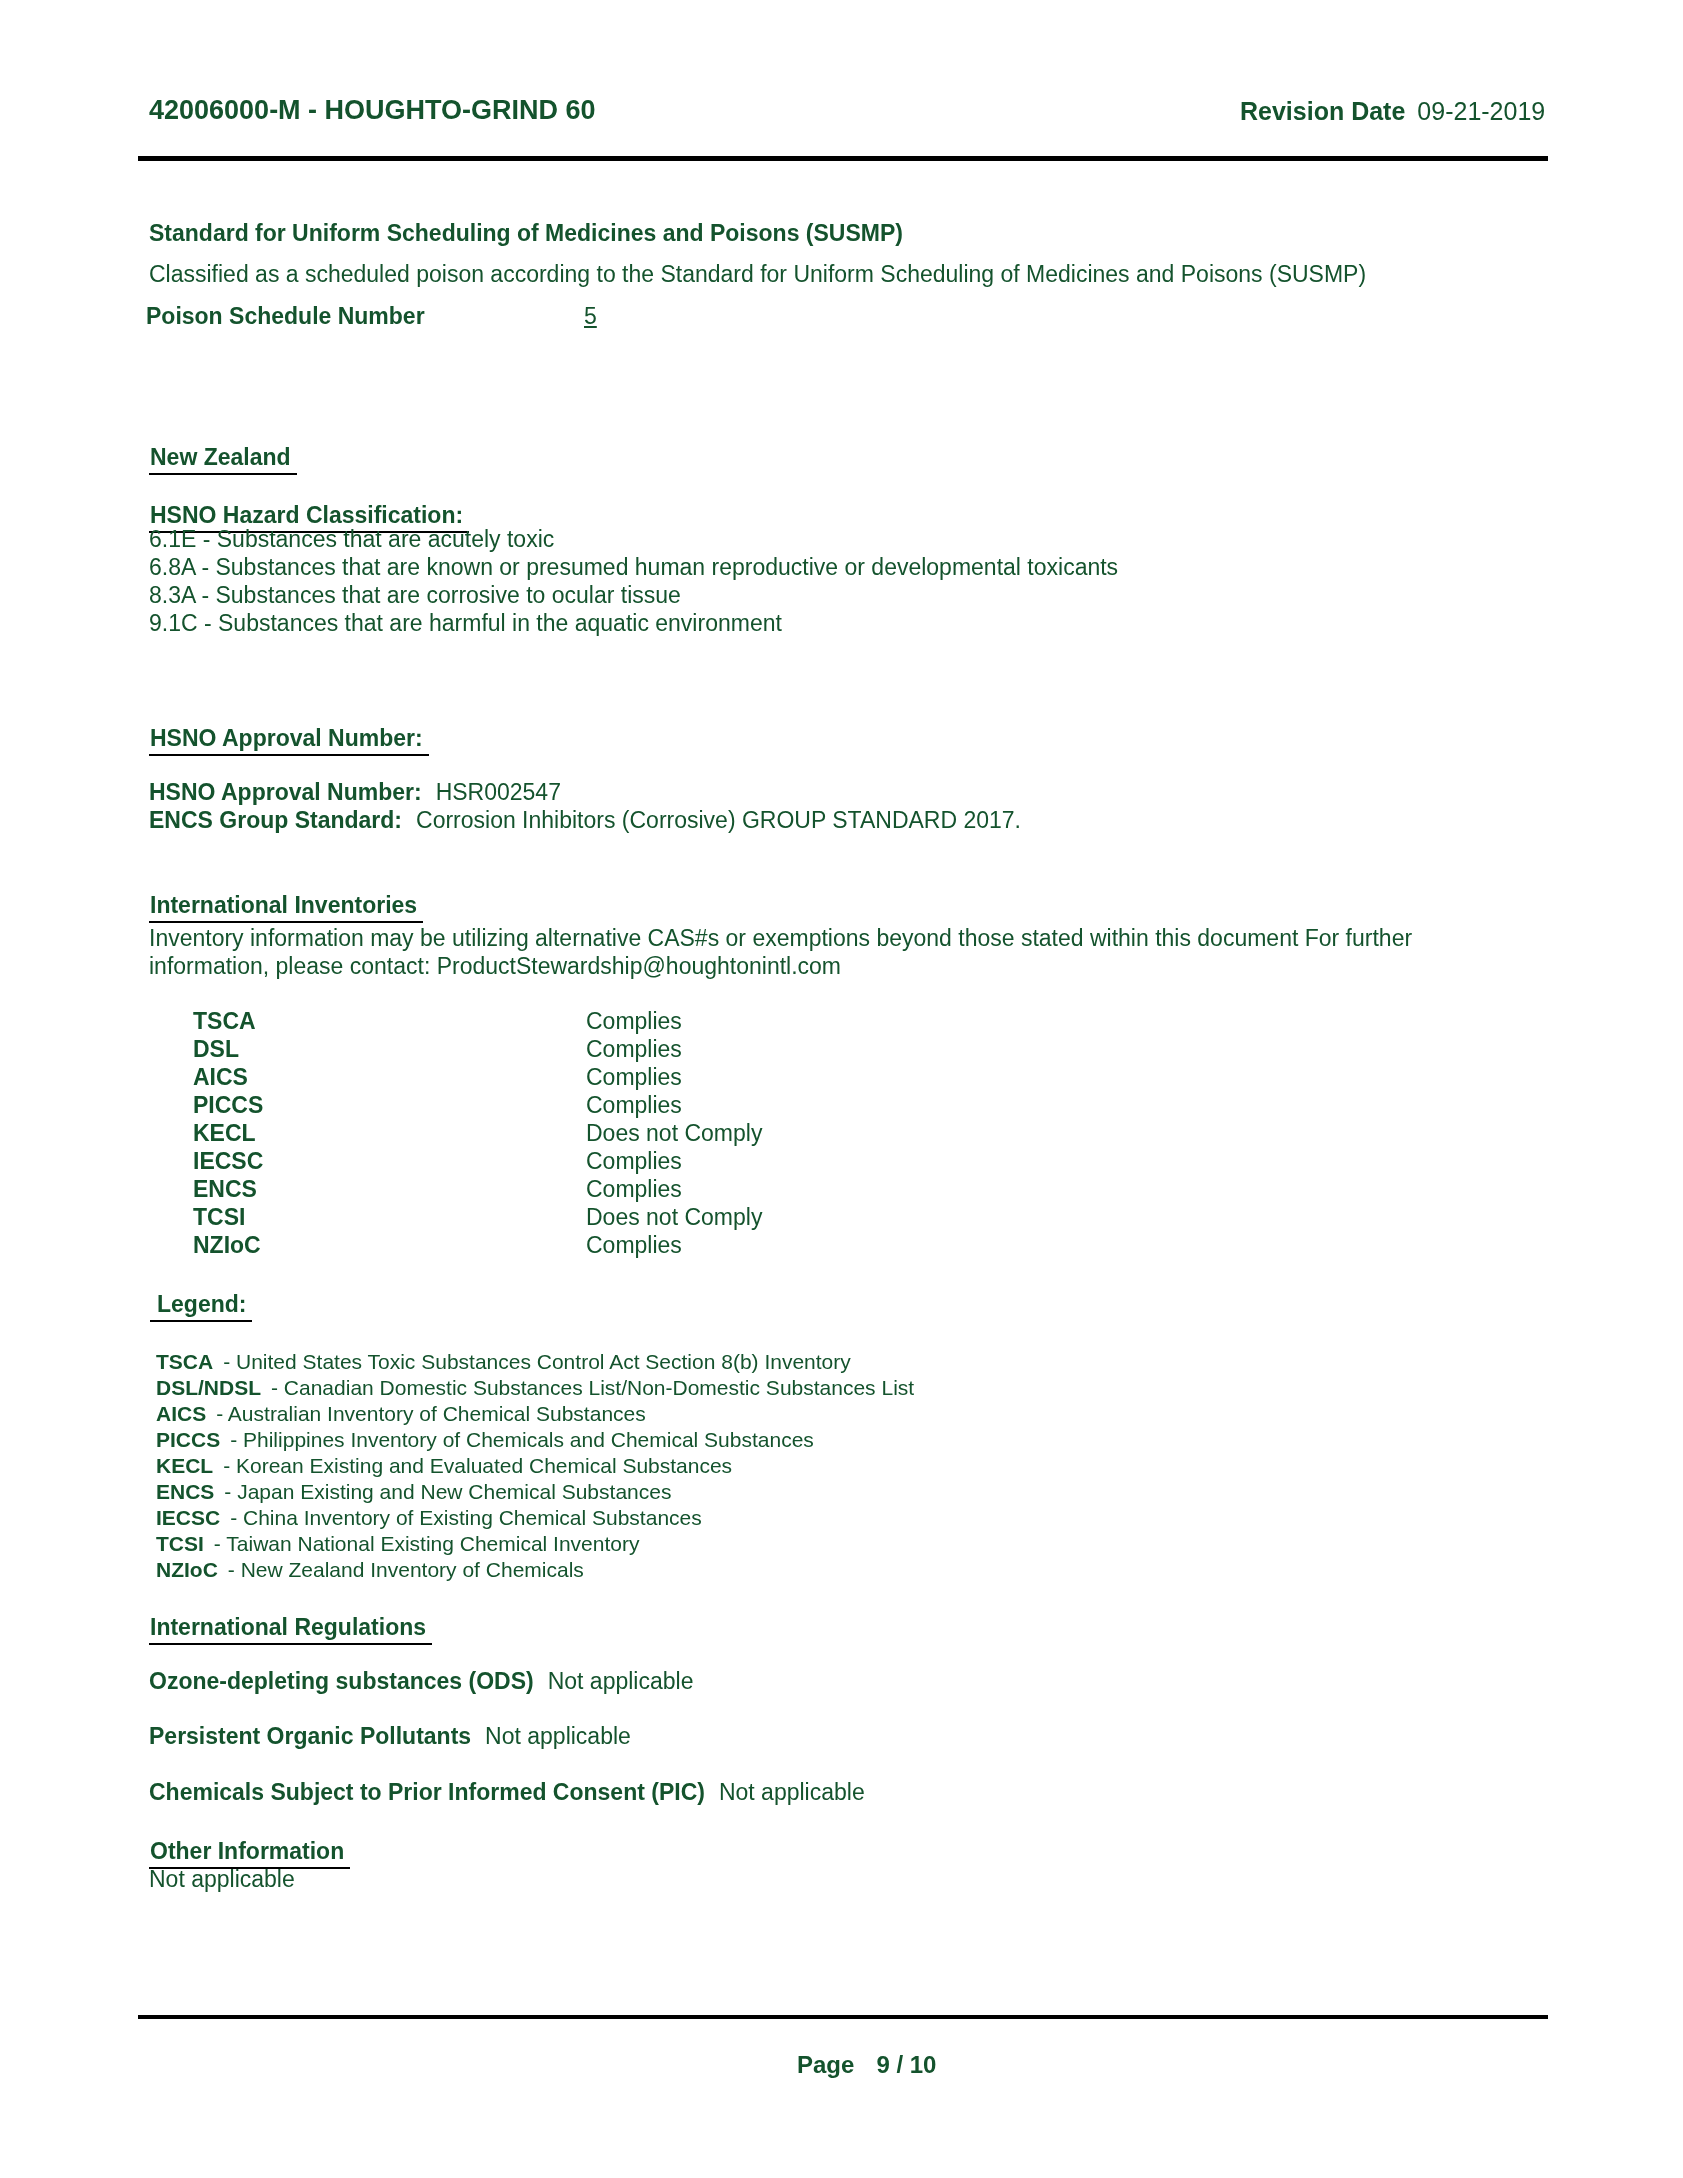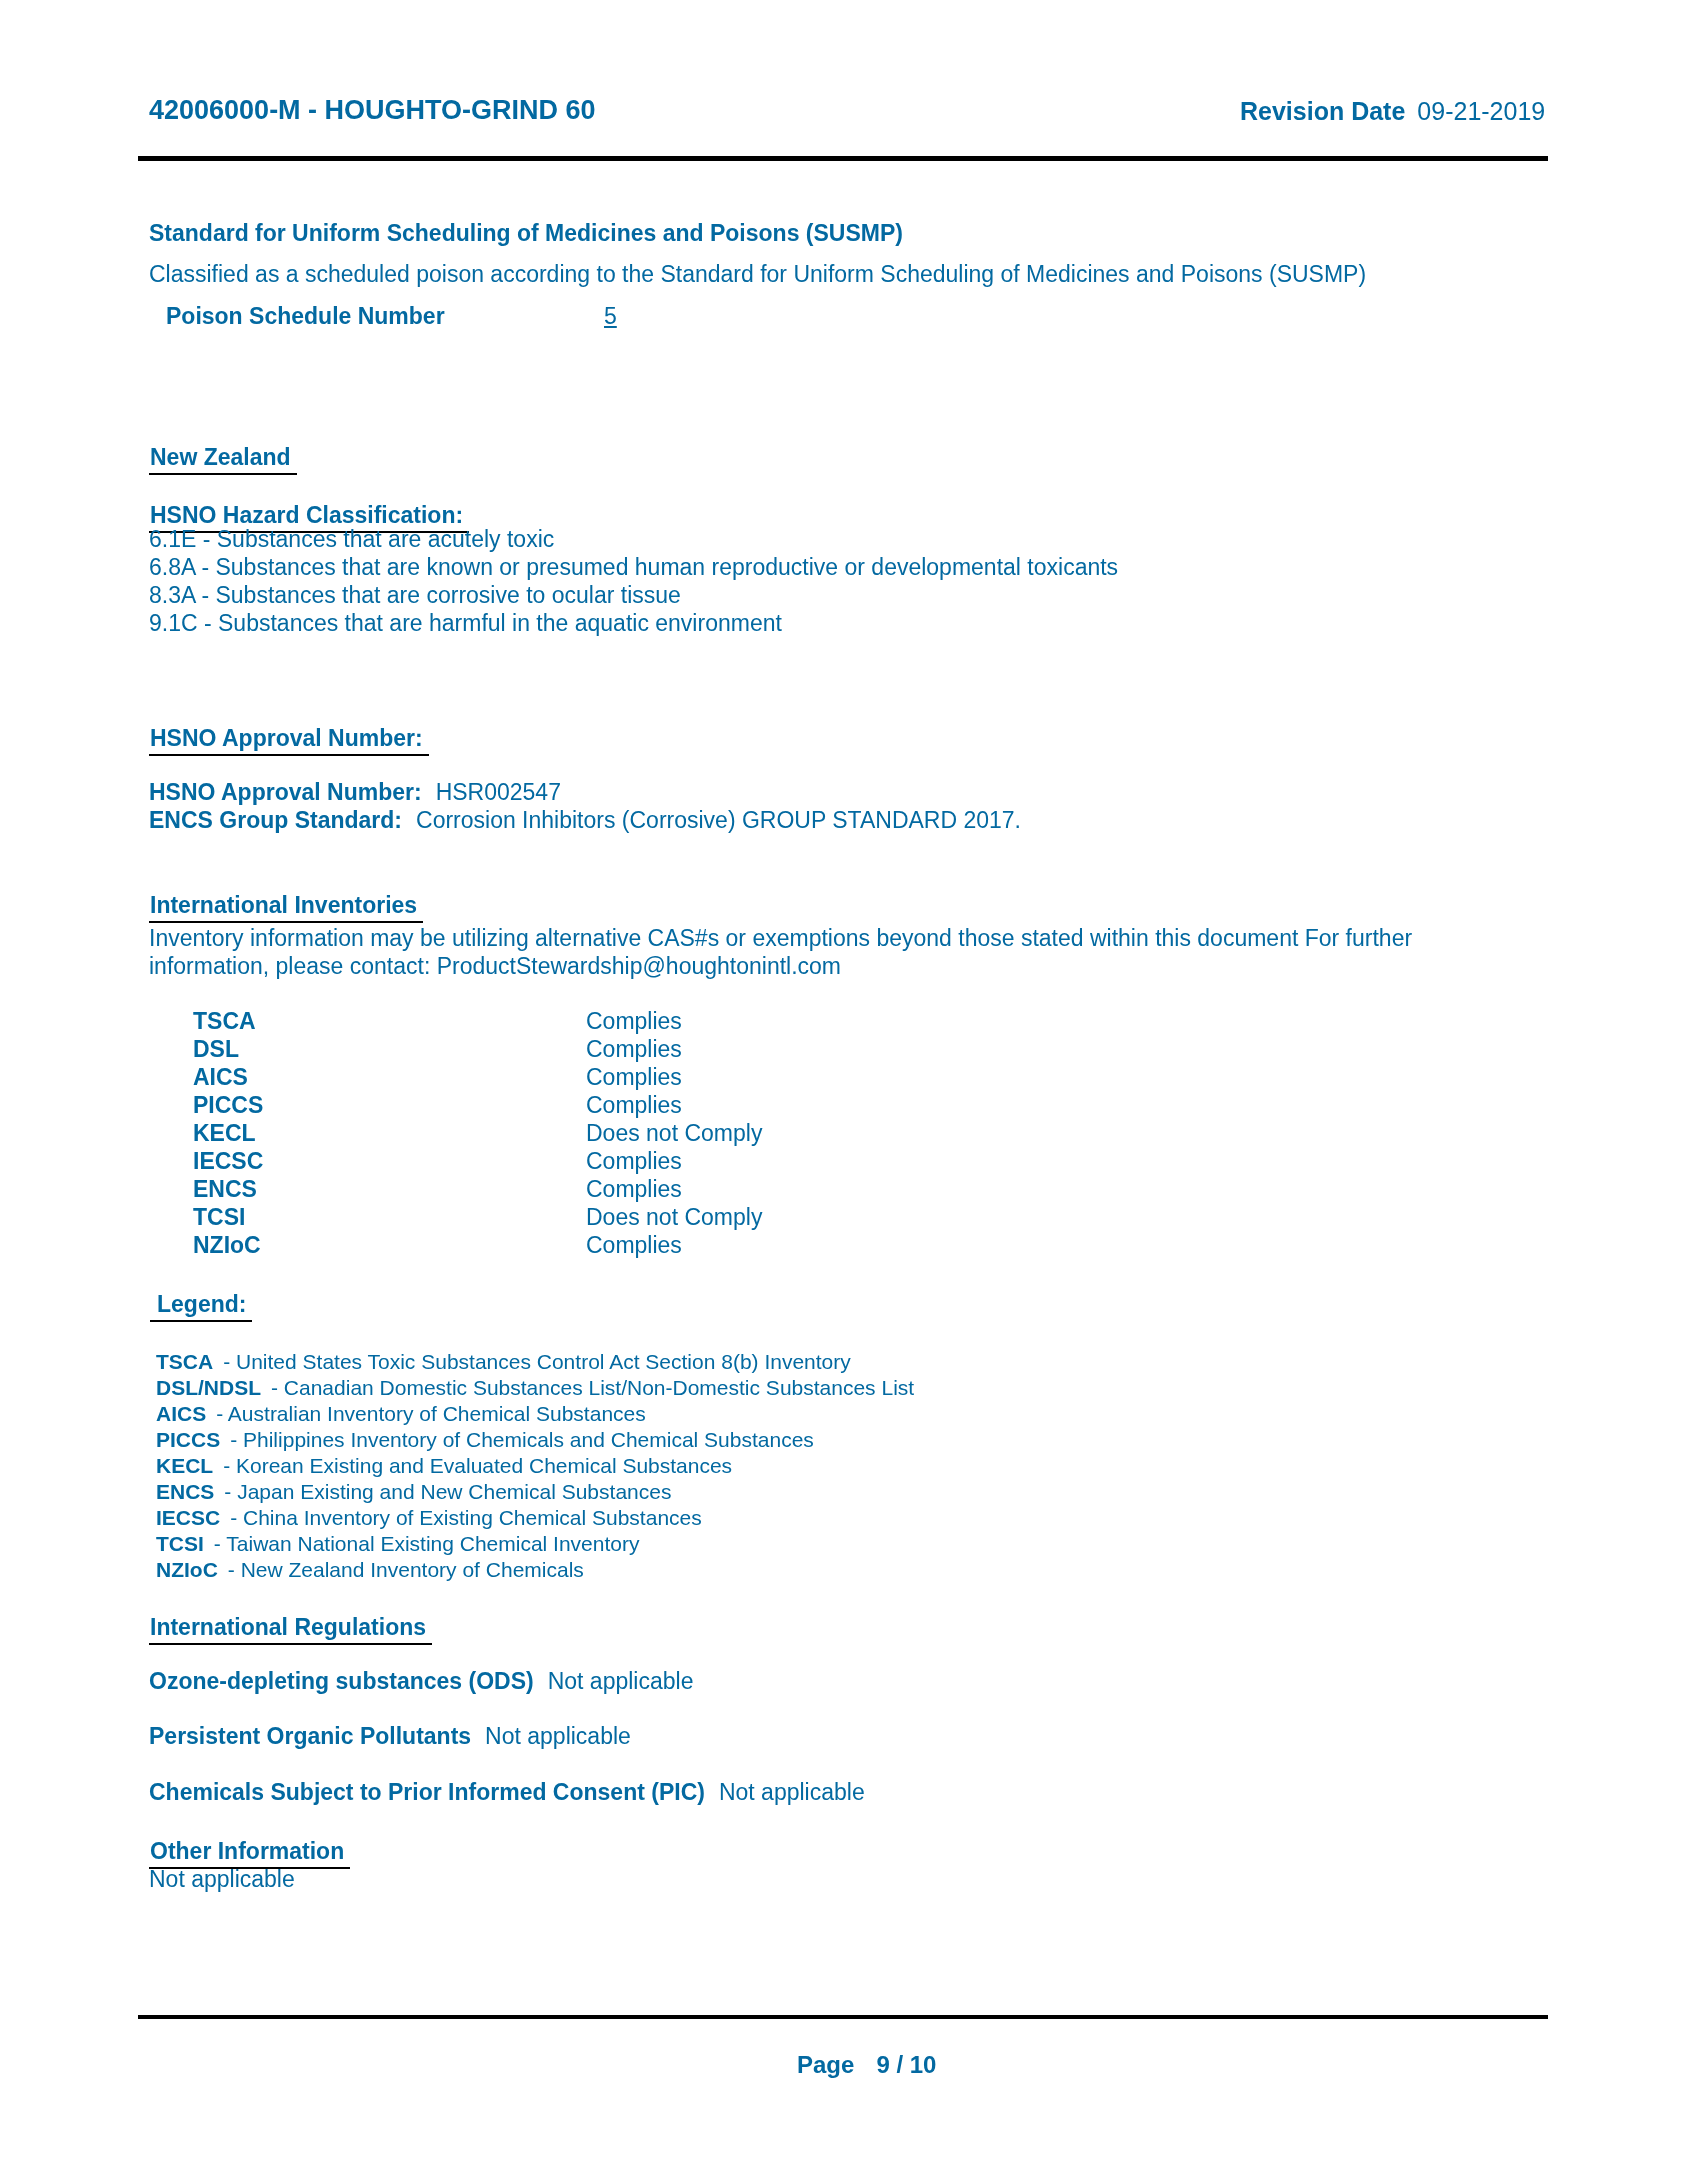--- a/index.html
+++ b/index.html
@@ -1,21 +1,21 @@
 <!DOCTYPE html>
 <html><head>
 <meta charset="utf-8">
 <style>
   html, body { margin: 0; padding: 0; background: #ffffff; }
   .page {
     position: relative;
     width: 1683px;
     height: 2178px;
     background: #ffffff;
-    color: #0369a1;
+    color: #14532d;
     font-family: "Liberation Sans", "DejaVu Sans", sans-serif;
     font-size: 23px;
     overflow: hidden;
   }
   .abs { position: absolute; white-space: nowrap; }
   .b { font-weight: bold; }
   .ul {
     display: inline-block;
     border-bottom: 2px solid #000;
     padding: 0 6px 2px 1px;
@@ -23,21 +23,21 @@
   .rule { position: absolute; background: #000; }
   .val-gap { margin-left: 14px; }
   
   .hdr-left { top: 95px; left: 149px; font-size: 27px; font-weight: bold; }
   .hdr-right { top: 97px; left: 1240px; font-size: 25px; }
   .hdr-right .date { font-weight: normal; margin-left: 12px; }
   .rule-top { top: 156px; left: 138px; width: 1410px; height: 5px; }
   
   .susmp-h { top: 220px; left: 149px; font-weight: bold; }
   .susmp-p { top: 261px; left: 149px; }
-  .poison-row { top: 303px; left: 166px; text-decoration: underline; }
+  .poison-row { top: 303px; left: 146px; text-decoration: underline; }
   .poison-row .label { display: inline-block; width: 438px; font-weight: bold; }
   
   .nz-h { top: 444px; left: 149px; font-weight: bold; }
   .hsno-class-h { top: 502px; left: 149px; font-weight: bold; }
   .hsno-items { top: 525px; left: 149px; line-height: 28px; }
   
   .appr-h { top: 725px; left: 149px; font-weight: bold; }
   .appr-r1 { top: 779px; left: 149px; }
   .appr-r2 { top: 807px; left: 149px; }
   

